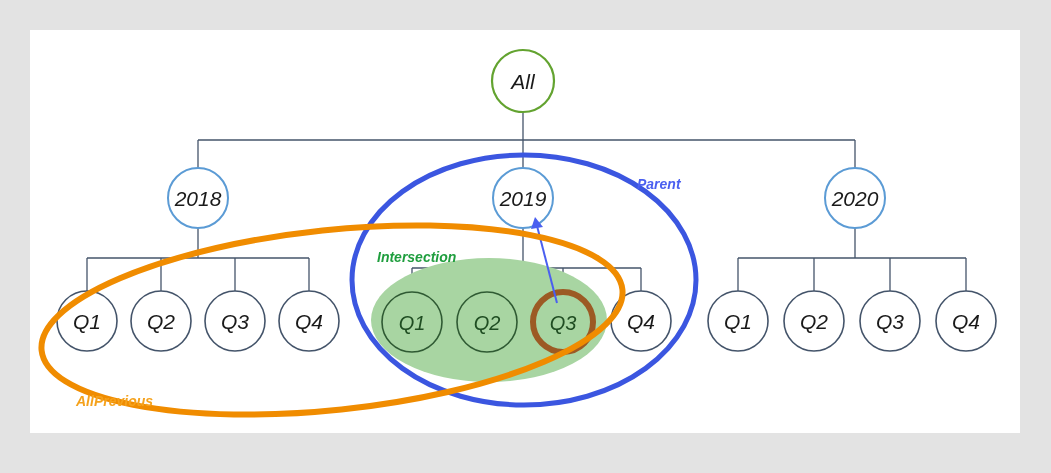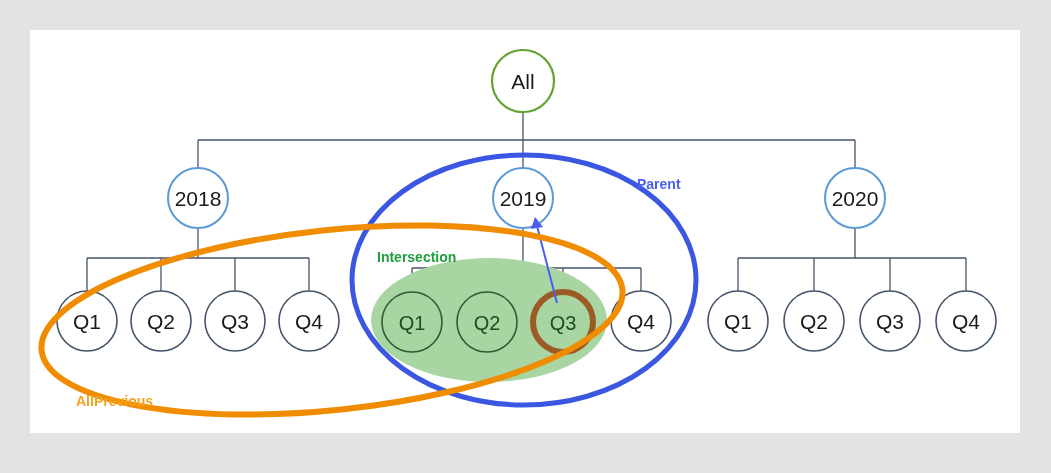--- a/index.html
+++ b/index.html
@@ -9,20 +9,21 @@
     width: 1051px;
     height: 473px;
     overflow: hidden;
     font-family: "Liberation Sans", sans-serif;
   }
   #stage {
     position: relative;
     width: 1051px;
     height: 473px;
     background: #e3e3e3;
+    font-style: italic;
   }
   #canvas {
     position: absolute;
     left: 30px;
     top: 30px;
     width: 990px;
     height: 403px;
     background: #ffffff;
   }
   #diagram {

